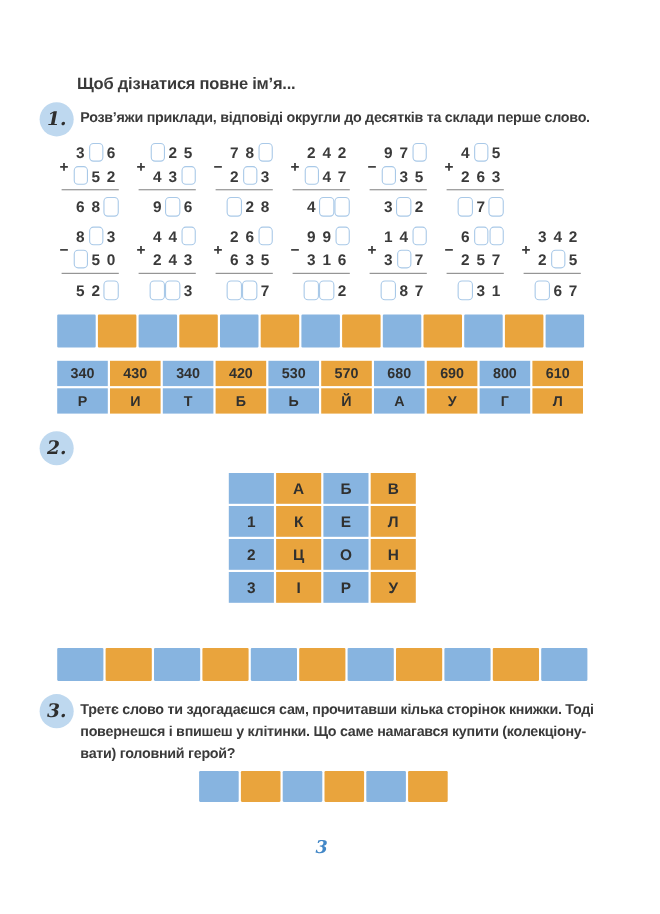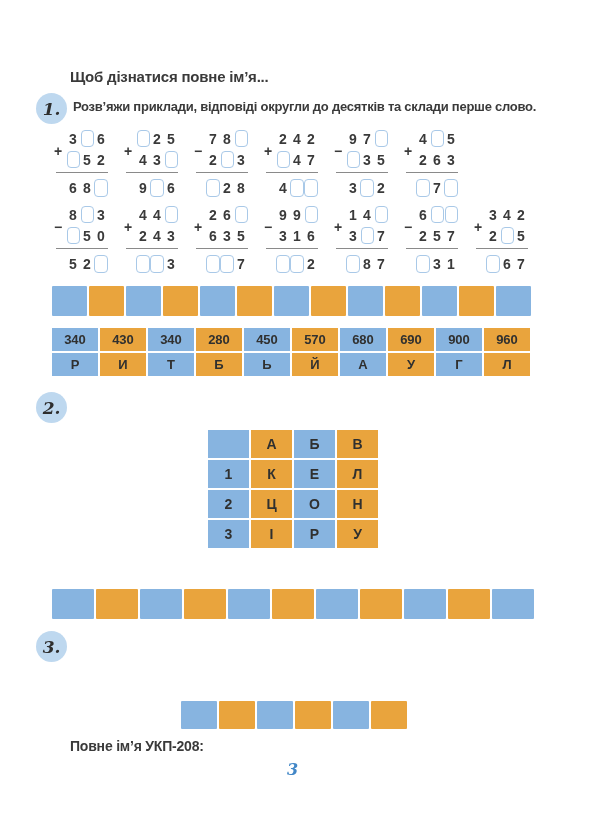--- a/index.html
+++ b/index.html
@@ -408,27 +408,27 @@
       <div class="sq orange"></div>
       <div class="sq blue"></div>
       <div class="sq orange"></div>
       <div class="sq blue"></div>
     </div>
 
   <div class="anstable">
       <div class="tcell blue">340</div>
       <div class="tcell orange">430</div>
       <div class="tcell blue">340</div>
-      <div class="tcell orange">280</div>
-      <div class="tcell blue">450</div>
+      <div class="tcell orange">420</div>
+      <div class="tcell blue">530</div>
       <div class="tcell orange">570</div>
       <div class="tcell blue">680</div>
       <div class="tcell orange">690</div>
-      <div class="tcell blue">900</div>
-      <div class="tcell orange">960</div>
+      <div class="tcell blue">800</div>
+      <div class="tcell orange">610</div>
       <div class="tcell blue">Р</div>
       <div class="tcell orange">И</div>
       <div class="tcell blue">Т</div>
       <div class="tcell orange">Б</div>
       <div class="tcell blue">Ь</div>
       <div class="tcell orange">Й</div>
       <div class="tcell blue">А</div>
       <div class="tcell orange">У</div>
       <div class="tcell blue">Г</div>
       <div class="tcell orange">Л</div>
@@ -467,28 +467,30 @@
       <div class="sq orange"></div>
       <div class="sq blue"></div>
       <div class="sq orange"></div>
       <div class="sq blue"></div>
       <div class="sq orange"></div>
       <div class="sq blue"></div>
     </div>
 
   <div class="task task3">
     <div class="badge">3.</div>
+    <div class="task-text">Третє слово ти здогадаєшся сам, прочитавши кілька сторінок книжки. Тоді
+повернешся і впишеш у клітинки. Що саме намагався купити (колекціону-
+вати) головний герой?</div>
   </div>
 
   <div class="band band3">
       <div class="sq blue"></div>
       <div class="sq orange"></div>
       <div class="sq blue"></div>
       <div class="sq orange"></div>
       <div class="sq blue"></div>
       <div class="sq orange"></div>
     </div>
 
-  <div class="fullname">Повне ім’я УКП-208:</div>
 
   <div class="pagenum">3</div>
 
 </div>
 
 </body></html>

